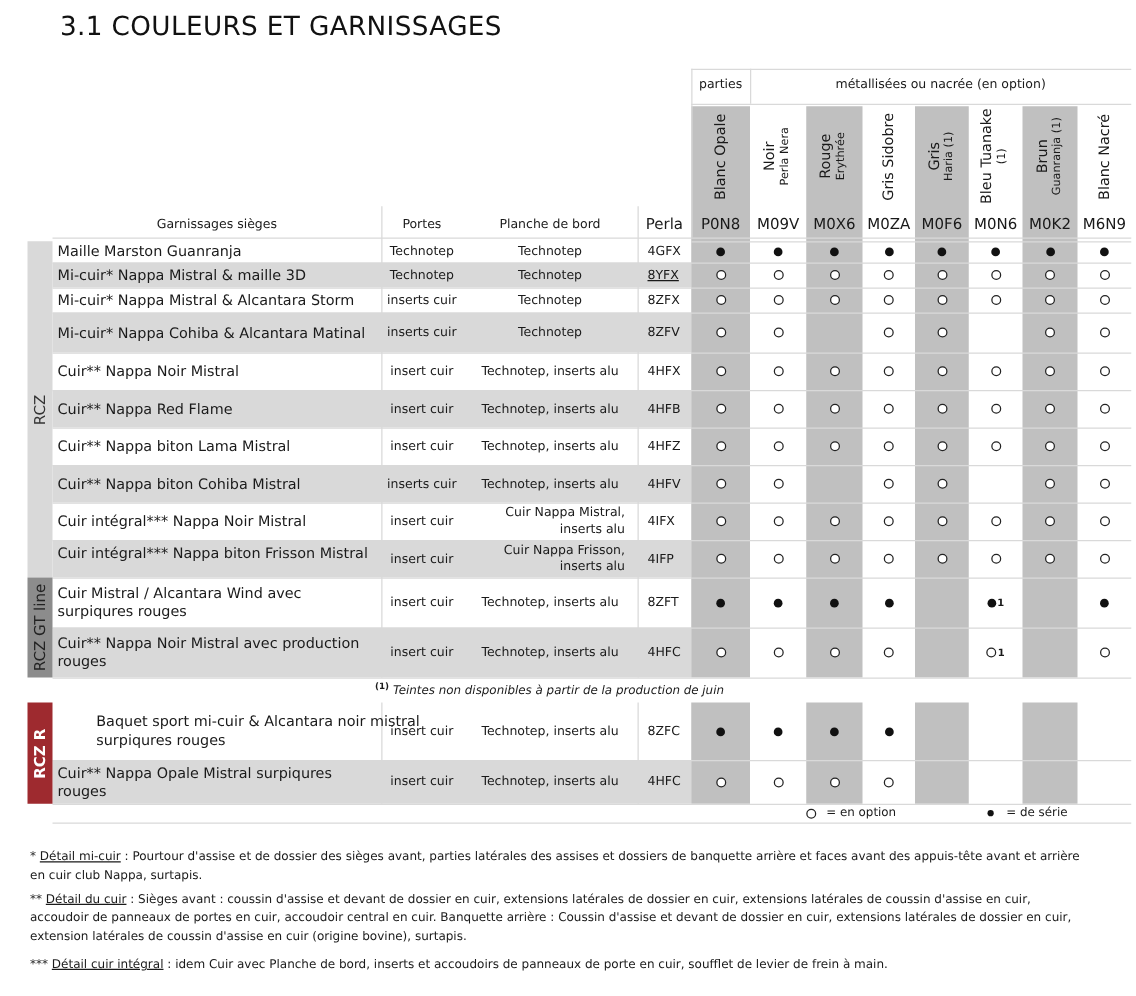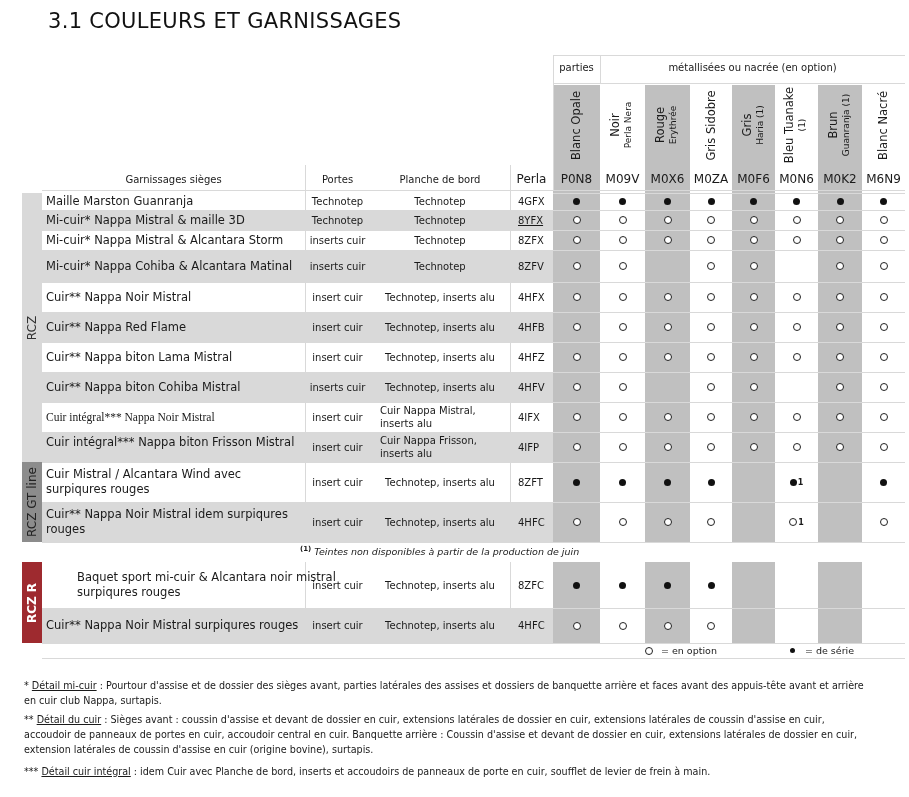--- a/index.html
+++ b/index.html
@@ -7,21 +7,21 @@
          font-family: "DejaVu Sans", sans-serif; color: #1a1a1a; }
   .abs { position: absolute; box-sizing: border-box; }
   .title { left: 48px; top: 9px; font-size: 21px; letter-spacing: 0.3px; color: #111; font-family: "DejaVu Sans", sans-serif; }
   .hline { position: absolute; height: 1px; background: #d9d9d9; }
   .vline { position: absolute; width: 1px; background: #d9d9d9; }
   .colshade { position: absolute; background: #c0c0c0; }
   .rowshade { position: absolute; background: #d9d9d9; }
   .band { position: absolute; display: flex; align-items: center; justify-content: center; }
   .band span { transform: rotate(-90deg); white-space: nowrap; font-size: 12px; }
   .cell { position: absolute; display: flex; align-items: center; font-size: 10px; box-sizing: border-box; }
-  .cell.center { justify-content: center; text-align: left; }
+  .cell.center { justify-content: center; text-align: right; }
   .cell.name { font-size: 11.5px; padding-left: 4px; line-height: 15px; }
   .cell.code { font-size: 10px; padding-left: 8px; }
   .hdr { position: absolute; font-size: 10px; text-align: center; }
   .colname { position: absolute; display: flex; align-items: center; justify-content: center; }
   .colname .rot { transform: rotate(-90deg); white-space: nowrap; text-align: center; font-size: 11.5px; line-height: 13px; }
   .colname .rot .small { font-size: 9px; display: block; }
   .colcode { position: absolute; font-size: 12px; text-align: center; }
   .mark { position: absolute; display: flex; align-items: center; justify-content: center; font-size: 11px; }
   .dot { width: 7px; height: 7px; border-radius: 50%; background: #111; display: inline-block; }
   .ring { width: 6px; height: 6px; border-radius: 50%; border: 1.6px solid #222; background: #fff; display: inline-block; }
@@ -352,21 +352,21 @@
   </div>
 <div class="mark" style="left: 732px; top: 372px; width: 43px; height: 30px;">
     <span class="ring"></span>
   </div>
 <div class="mark" style="left: 818px; top: 372px; width: 44px; height: 30px;">
     <span class="ring"></span>
   </div>
 <div class="mark" style="left: 862px; top: 372px; width: 43px; height: 30px;">
     <span class="ring"></span>
   </div>
-<div class="cell name" style="left: 42px; top: 402px; width: 263px; height: 30px; font-family: Liberation Serif, serif;">Cuir intégral*** Nappa Noir Mistral</div>
+<div class="cell name" style="left: 42px; top: 402px; width: 263px; height: 30px;">Cuir intégral*** Nappa Noir Mistral</div>
 <div class="cell center" style="left: 305px; top: 402px; width: 65px; height: 30px;">insert cuir</div>
 <div class="cell center" style="left: 370px; top: 402px; width: 140px; height: 30px; line-height: 13px; padding: 0px 10px;">Cuir Nappa Mistral, inserts alu</div>
 <div class="cell code" style="left: 510px; top: 402px; width: 53px; height: 30px;">4IFX</div>
 <div class="mark" style="left: 553px; top: 402px; width: 47px; height: 30px;">
     <span class="ring"></span>
   </div>
 <div class="mark" style="left: 600px; top: 402px; width: 45px; height: 30px;">
     <span class="ring"></span>
   </div>
 <div class="mark" style="left: 645px; top: 402px; width: 45px; height: 30px;">
@@ -431,21 +431,21 @@
 <div class="mark" style="left: 690px; top: 462px; width: 42px; height: 40px;">
     <span class="dot"></span>
   </div>
 <div class="mark" style="left: 775px; top: 462px; width: 43px; height: 40px;">
     <span class="dot"></span>
     <span class="sup">1</span>
   </div>
 <div class="mark" style="left: 862px; top: 462px; width: 43px; height: 40px;">
     <span class="dot"></span>
   </div>
-<div class="cell name" style="left: 42px; top: 502px; width: 263px; height: 40px;">Cuir** Nappa Noir Mistral idem surpiqures rouges</div>
+<div class="cell name" style="left: 42px; top: 502px; width: 263px; height: 40px;">Cuir** Nappa Noir Mistral avec production rouges</div>
 <div class="cell center" style="left: 305px; top: 502px; width: 65px; height: 40px;">insert cuir</div>
 <div class="cell center" style="left: 370px; top: 502px; width: 140px; height: 40px; line-height: 13px; padding: 0px 10px;">Technotep, inserts alu</div>
 <div class="cell code" style="left: 510px; top: 502px; width: 43px; height: 40px;">4HFC</div>
 <div class="mark" style="left: 553px; top: 502px; width: 47px; height: 40px;">
     <span class="ring"></span>
   </div>
 <div class="mark" style="left: 600px; top: 502px; width: 45px; height: 40px;">
     <span class="ring"></span>
   </div>
 <div class="mark" style="left: 645px; top: 502px; width: 45px; height: 40px;">
@@ -470,21 +470,21 @@
   </div>
 <div class="mark" style="left: 600px; top: 562px; width: 45px; height: 46px;">
     <span class="dot"></span>
   </div>
 <div class="mark" style="left: 645px; top: 562px; width: 45px; height: 46px;">
     <span class="dot"></span>
   </div>
 <div class="mark" style="left: 690px; top: 562px; width: 42px; height: 46px;">
     <span class="dot"></span>
   </div>
-<div class="cell name" style="left: 42px; top: 608px; width: 263px; height: 35px;">Cuir** Nappa Noir Mistral surpiqures rouges</div>
+<div class="cell name" style="left: 42px; top: 608px; width: 263px; height: 35px;">Cuir** Nappa Opale Mistral surpiqures rouges</div>
 <div class="cell center" style="left: 305px; top: 608px; width: 65px; height: 35px;">insert cuir</div>
 <div class="cell center" style="left: 370px; top: 608px; width: 140px; height: 35px; line-height: 13px; padding: 0px 10px;">Technotep, inserts alu</div>
 <div class="cell code" style="left: 510px; top: 608px; width: 43px; height: 35px;">4HFC</div>
 <div class="mark" style="left: 553px; top: 608px; width: 47px; height: 35px;">
     <span class="ring"></span>
   </div>
 <div class="mark" style="left: 600px; top: 608px; width: 45px; height: 35px;">
     <span class="ring"></span>
   </div>
 <div class="mark" style="left: 645px; top: 608px; width: 45px; height: 35px;">

